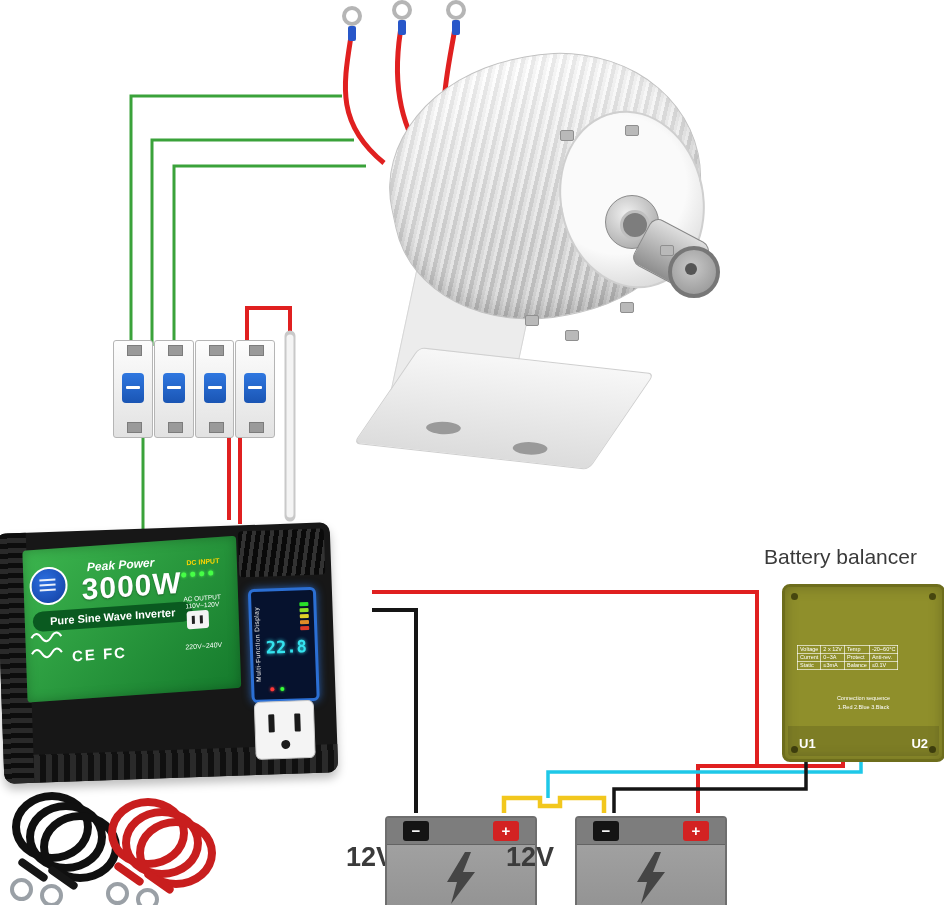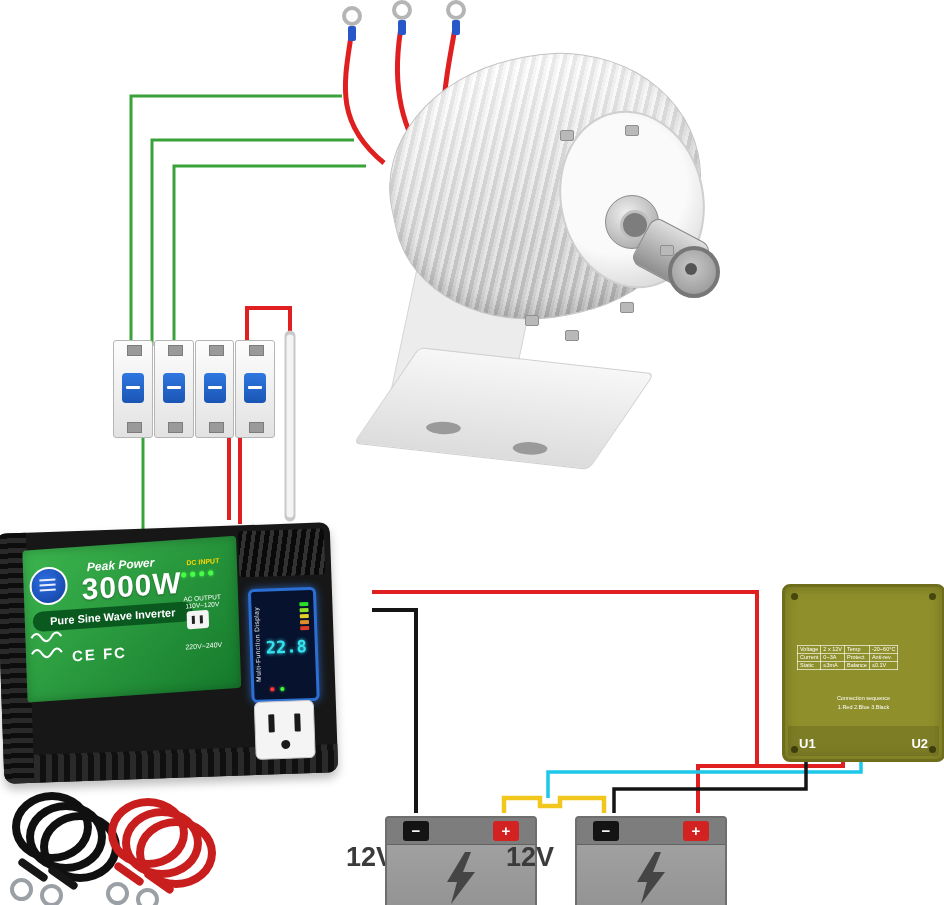--- a/index.html
+++ b/index.html
@@ -264,20 +264,21 @@
   <div id="cable-red" class="abs">
     <div class="coil" style="left:2px;top:16px;"></div>
     <div class="coil" style="left:16px;top:26px;"></div>
     <div class="coil" style="left:30px;top:36px;"></div>
     <div class="stem" style="left:6px;top:88px;background:#c81e1e;transform:rotate(35deg);"></div>
     <div class="stem" style="left:36px;top:96px;background:#c81e1e;transform:rotate(35deg);"></div>
     <div class="lug" style="left:0px;top:100px;"></div>
     <div class="lug" style="left:30px;top:106px;"></div>
   </div>
 
+  <div id="balancer-title" class="abs">Battery balancer</div>
   <div id="balancer" class="abs">
     <div class="screw" style="left:6px;top:6px;"></div>
     <div class="screw" style="right:6px;top:6px;"></div>
     <div class="screw" style="left:6px;bottom:6px;"></div>
     <div class="screw" style="right:6px;bottom:6px;"></div>
     <table id="spec-table">
       <tbody>
         <tr>
           <td>Voltage</td>
           <td>2 x 12V</td>

